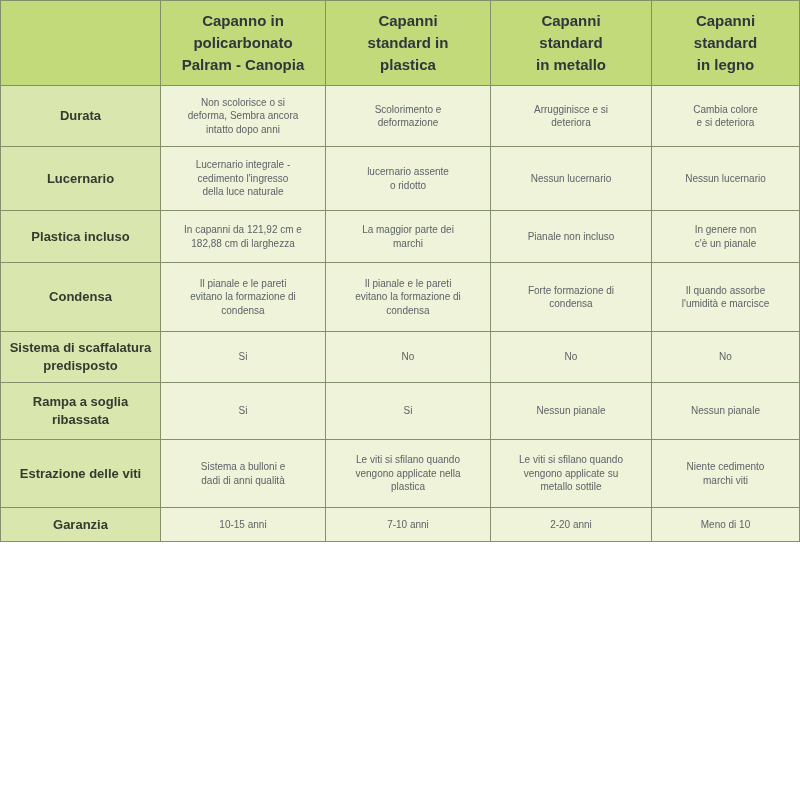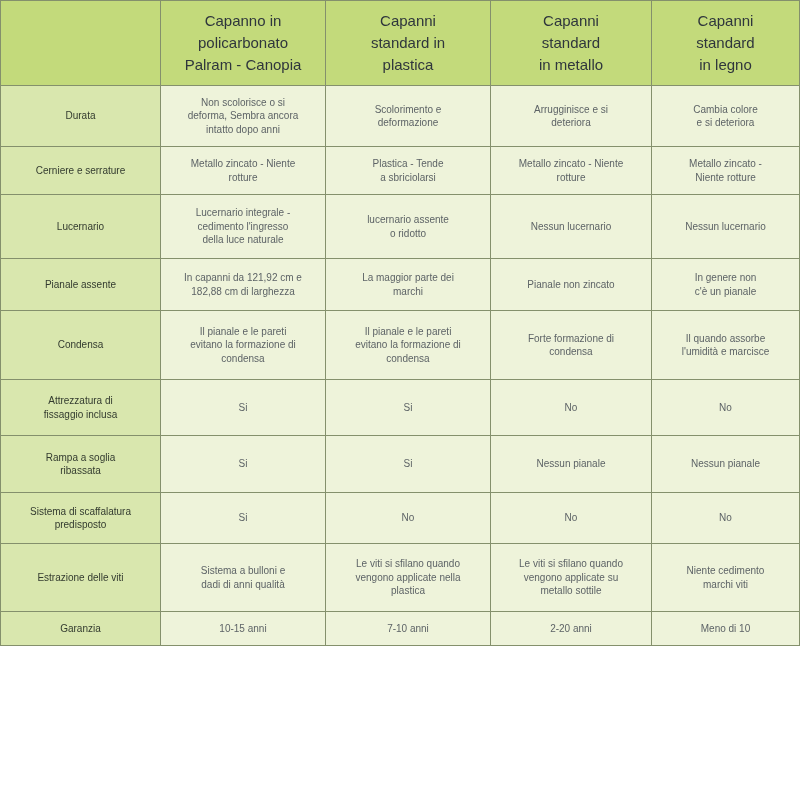--- a/index.html
+++ b/index.html
@@ -32,28 +32,28 @@
     vertical-align:middle;
     white-space:pre-line;
     padding:3px 6px;
     box-sizing:border-box;
     overflow:hidden;
   }
   th.corner, th.colhead{
     background:var(--header_bg);
     color:var(--header_text);
     font-size:15px;
-    font-weight:400;
+    font-weight:700;
     line-height:1.45;
   }
   th.rowlabel{
     background:var(--row_label_bg);
     color:var(--row_label_text);
-    font-size:10px;
-    font-weight:400;
+    font-size:13px;
+    font-weight:700;
     line-height:1.35;
   }
   td.cell{
     background:var(--cell_bg);
     color:var(--cell_text);
     font-size:10px;
     font-weight:400;
     line-height:1.35;
   }
 </style>
@@ -91,87 +91,68 @@
       <td class="cell">Non scolorisce o si
 deforma, Sembra ancora
 intatto dopo anni</td>
       <td class="cell">Scolorimento e
 deformazione</td>
       <td class="cell">Arrugginisce e si
 deteriora</td>
       <td class="cell">Cambia colore
 e si deteriora</td>
     </tr>
-    <tr style="height:48px">
-      <th class="rowlabel">Cerniere e serrature</th>
-      <td class="cell">Metallo zincato - Niente
-rotture</td>
-      <td class="cell">Plastica - Tende
-a sbriciolarsi</td>
-      <td class="cell">Metallo zincato - Niente
-rotture</td>
-      <td class="cell">Metallo zincato -
-Niente rotture</td>
-    </tr>
     <tr style="height:64px">
       <th class="rowlabel">Lucernario</th>
       <td class="cell">Lucernario integrale -
 cedimento l'ingresso
 della luce naturale</td>
       <td class="cell">lucernario assente
 o ridotto</td>
       <td class="cell">Nessun lucernario</td>
       <td class="cell">Nessun lucernario</td>
     </tr>
     <tr style="height:52px">
-      <th class="rowlabel">Pianale assente</th>
+      <th class="rowlabel">Plastica incluso</th>
       <td class="cell">In capanni da 121,92 cm e
 182,88 cm di larghezza</td>
       <td class="cell">La maggior parte dei
 marchi</td>
-      <td class="cell">Pianale non zincato</td>
+      <td class="cell">Pianale non incluso</td>
       <td class="cell">In genere non
 c'è un pianale</td>
     </tr>
     <tr style="height:69px">
       <th class="rowlabel">Condensa</th>
       <td class="cell">Il pianale e le pareti
 evitano la formazione di
 condensa</td>
       <td class="cell">Il pianale e le pareti
 evitano la formazione di
 condensa</td>
       <td class="cell">Forte formazione di
 condensa</td>
       <td class="cell">Il quando assorbe
 l'umidità e marcisce</td>
     </tr>
-    <tr style="height:56px">
-      <th class="rowlabel">Attrezzatura di
-fissaggio inclusa</th>
+    <tr style="height:51px">
+      <th class="rowlabel">Sistema di scaffalatura
+predisposto</th>
       <td class="cell">Si</td>
-      <td class="cell">Si</td>
+      <td class="cell">No</td>
       <td class="cell">No</td>
       <td class="cell">No</td>
     </tr>
     <tr style="height:57px">
       <th class="rowlabel">Rampa a soglia
 ribassata</th>
       <td class="cell">Si</td>
       <td class="cell">Si</td>
       <td class="cell">Nessun pianale</td>
       <td class="cell">Nessun pianale</td>
-    </tr>
-    <tr style="height:51px">
-      <th class="rowlabel">Sistema di scaffalatura
-predisposto</th>
-      <td class="cell">Si</td>
-      <td class="cell">No</td>
-      <td class="cell">No</td>
-      <td class="cell">No</td>
     </tr>
     <tr style="height:68px">
       <th class="rowlabel">Estrazione delle viti</th>
       <td class="cell">Sistema a bulloni e
 dadi di anni qualità</td>
       <td class="cell">Le viti si sfilano quando
 vengono applicate nella
 plastica</td>
       <td class="cell">Le viti si sfilano quando
 vengono applicate su

